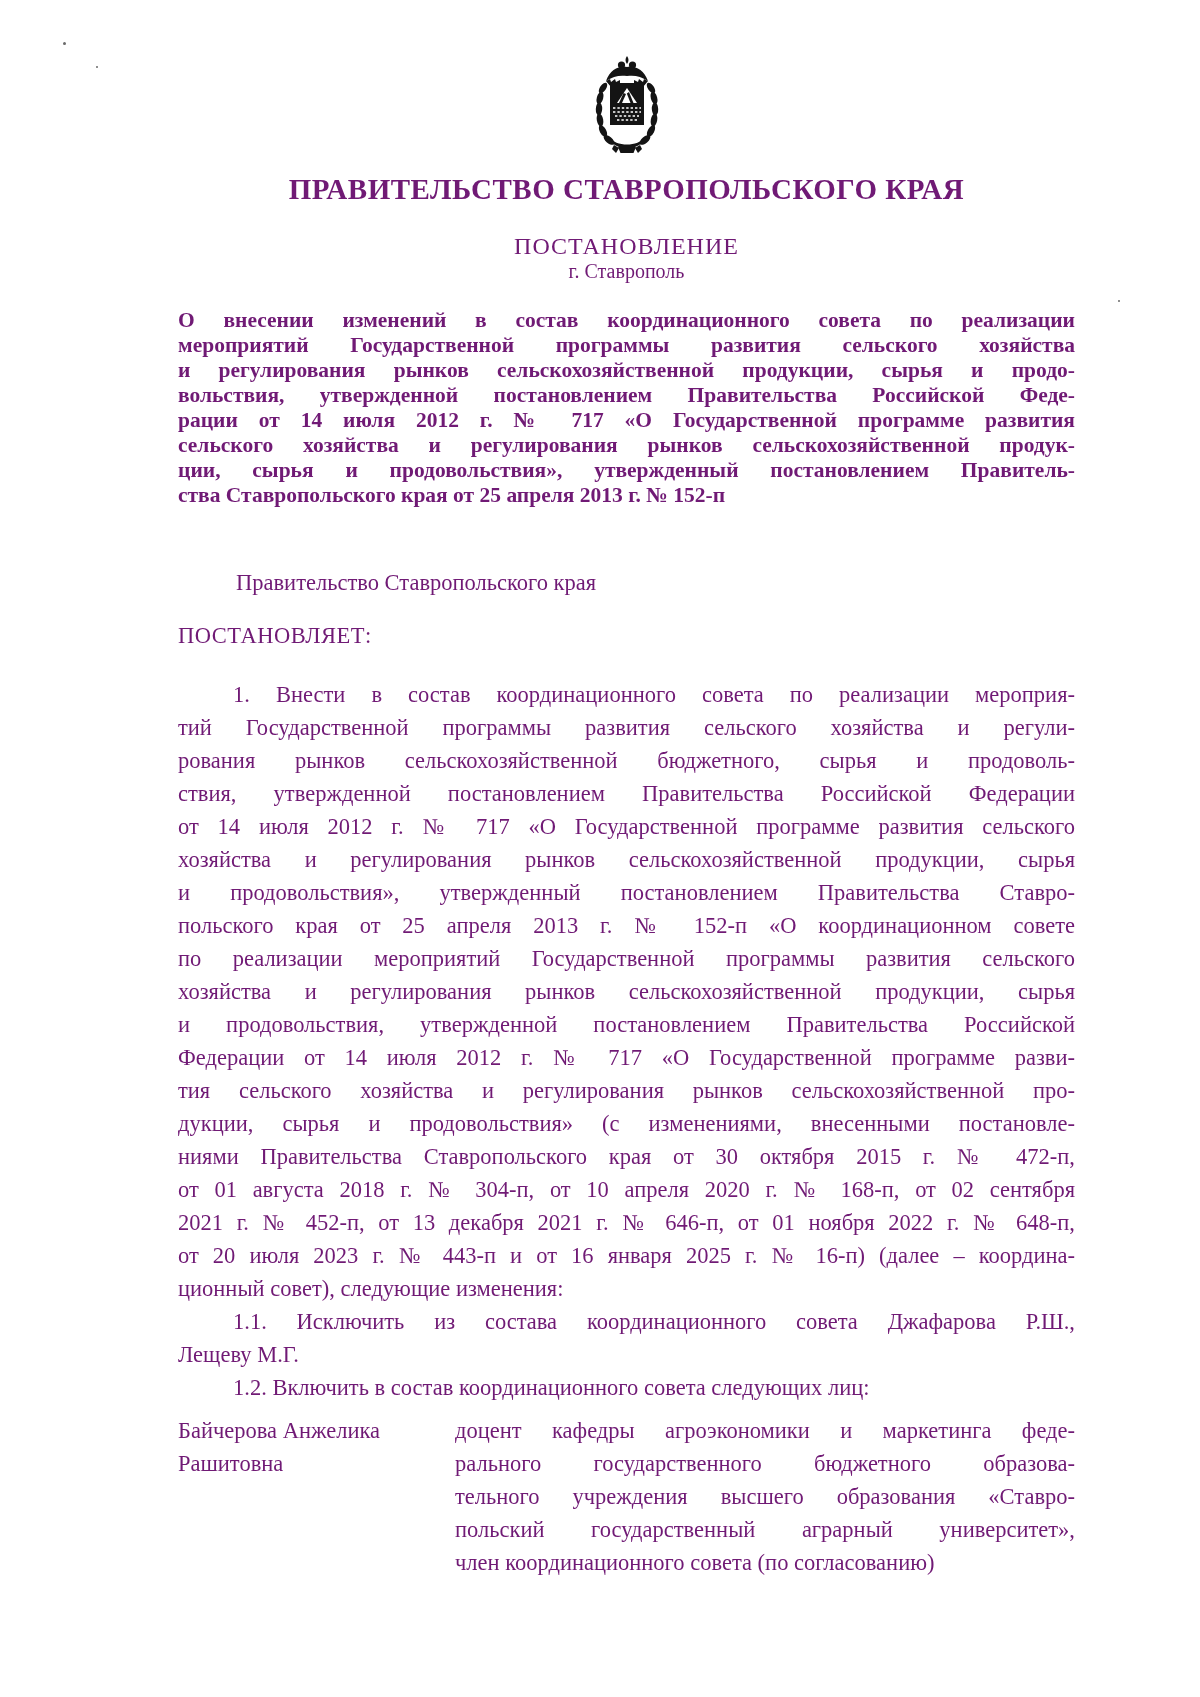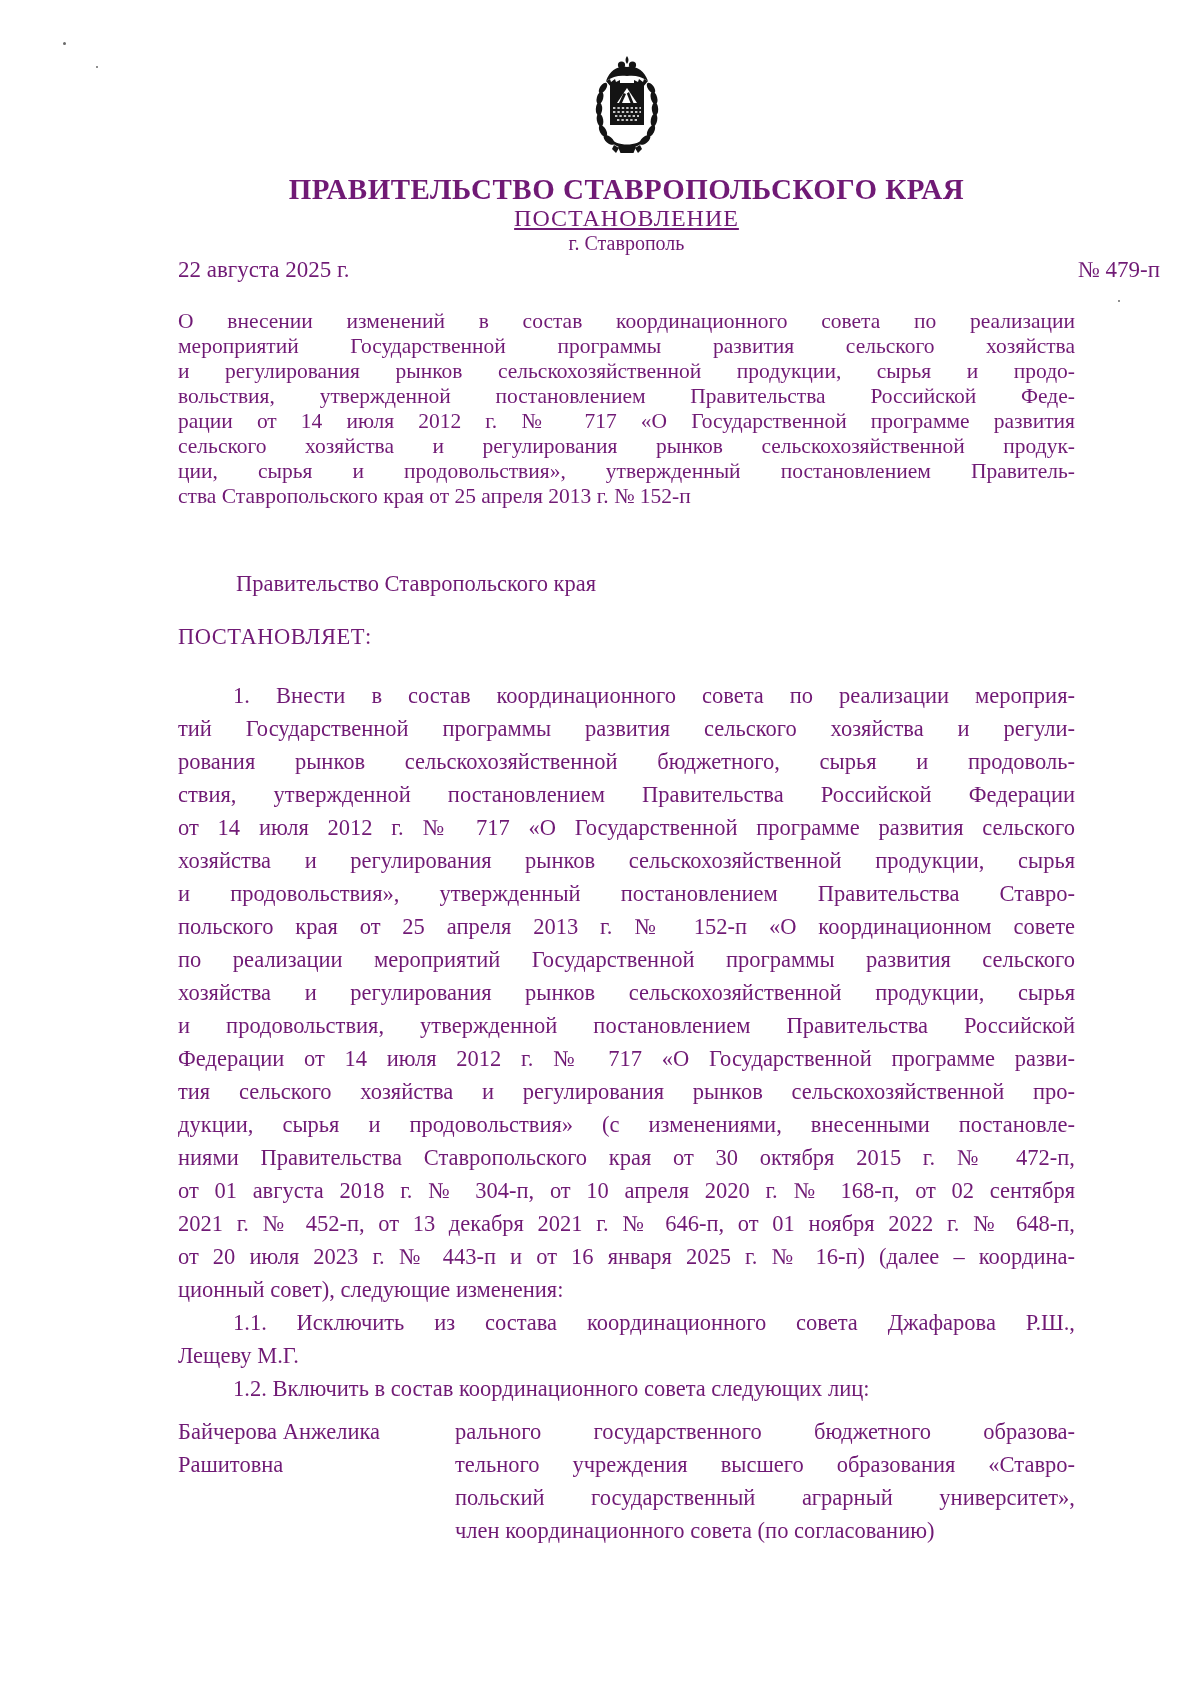--- a/index.html
+++ b/index.html
@@ -15,32 +15,32 @@
 
   .emblem-wrap { margin:55px auto 0; width:86px; height:102px; }
   .emblem-wrap svg { display:block; width:86px; height:102px; }
 
   .org {
     margin-top:16px; text-align:center;
     font-weight:bold; font-size:29px; line-height:32px;
     letter-spacing:0.5px; white-space:nowrap;
   }
   .doctype {
-    text-align:center;
-    font-size:24px; line-height:27px; letter-spacing:1px;text-decoration:underline;
+    margin-top:28px; text-align:center;
+    font-size:24px; line-height:27px; letter-spacing:1px;
   }
   .city { text-align:center; font-size:20px; line-height:22px; }
 
   .dateline {
     margin-top:3px; display:flex; justify-content:space-between;
     font-size:23px; line-height:26px;
   }
   .doc-number { margin-right:-85px; }
 
-  .title-block { margin-top:26px; font-weight:normal; font-size:21.5px; }
+  .title-block { margin-top:26px; font-weight:bold; font-size:21.5px; }
   .title-block .tline { line-height:25px; }
 
   .preamble { margin-top:62px; font-size:22.5px; line-height:26px; padding-left:58px; }
   .resolves { margin-top:27px; font-size:22.5px; line-height:26px; letter-spacing:0.5px; }
 
   .para { font-size:22.5px; }
   .para .tline { line-height:33px;font-family:Liberation Serif, serif; }
   .para-first { margin-top:29px; }
   .indent-first .tline:first-child { text-indent:55px; }
 
@@ -113,24 +113,20 @@
           <path d="M30 90 l5 3 -3 5 -4 -4 Z"></path>
           <path d="M56 90 l-5 3 3 5 4 -4 Z"></path>
         </g>
       </svg>
     </div>
 
     <div class="org">ПРАВИТЕЛЬСТВО СТАВРОПОЛЬСКОГО КРАЯ</div>
     <div class="doctype">ПОСТАНОВЛЕНИЕ</div>
     <div class="city">г. Ставрополь</div>
 
-    <div class="dateline">
-      <span class="doc-date">22 августа 2025 г.</span>
-      <span class="doc-number">№ 479-п</span>
-    </div>
 
     <div class="title-block jlines">
         <div class="tline">О внесении изменений в состав координационного совета по реализации</div>
         <div class="tline">мероприятий Государственной программы развития сельского хозяйства</div>
         <div class="tline">и регулирования рынков сельскохозяйственной продукции, сырья и продо-</div>
         <div class="tline">вольствия, утвержденной постановлением Правительства Российской Феде-</div>
         <div class="tline">рации от 14 июля 2012 г. № 717 «О Государственной программе развития</div>
         <div class="tline">сельского хозяйства и регулирования рынков сельскохозяйственной продук-</div>
         <div class="tline">ции, сырья и продовольствия», утвержденный постановлением Правитель-</div>
         <div class="tline">ства Ставропольского края от 25 апреля 2013 г. № 152-п</div>
@@ -167,20 +163,21 @@
     <div class="para jlines indent-first">
         <div class="tline">1.2. Включить в состав координационного совета следующих лиц:</div>
       </div>
 
     <div class="members">
       <div class="member-name">
           <div class="tline">Байчерова Анжелика</div>
           <div class="tline">Рашитовна</div>
         </div>
       <div class="member-pos jlines">
+          <div class="tline">доцент кафедры агроэкономики и маркетинга феде-</div>
           <div class="tline">рального государственного бюджетного образова-</div>
           <div class="tline">тельного учреждения высшего образования «Ставро-</div>
           <div class="tline">польский государственный аграрный университет»,</div>
           <div class="tline">член координационного совета (по согласованию)</div>
         </div>
     </div>
 
   </div>
 </div>
 

